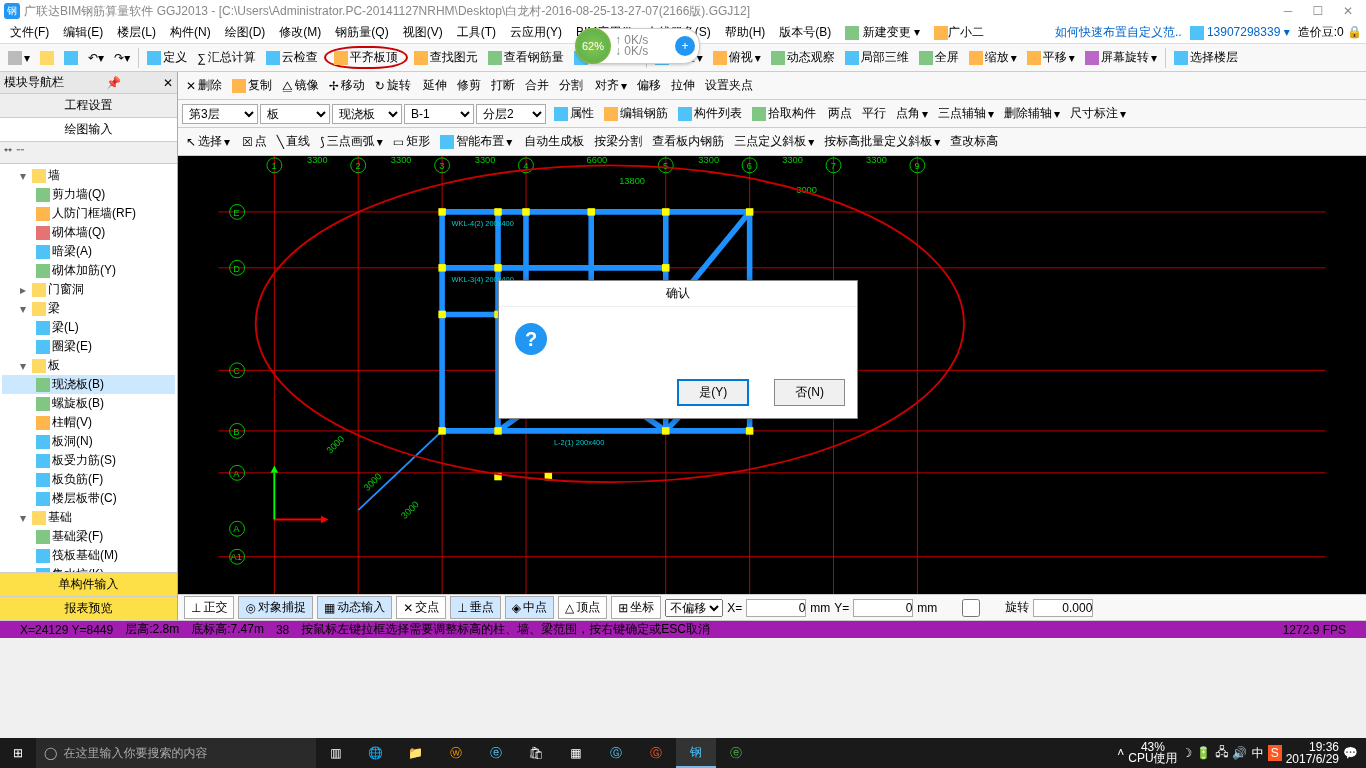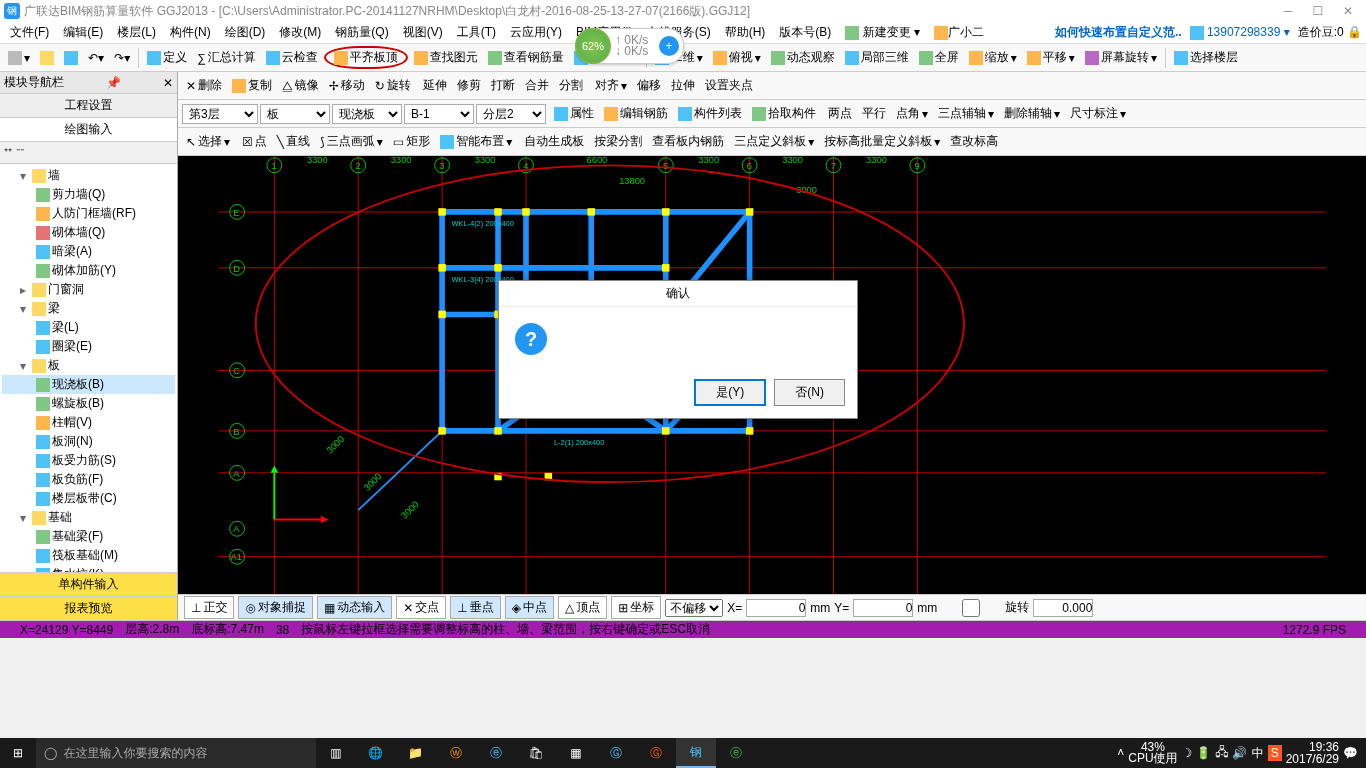--- a/index.html
+++ b/index.html
@@ -6,21 +6,21 @@
 body { background: #f0f0f0; width: 1366px; height: 768px; overflow: hidden; position: relative; }
 
 .titlebar { height: 22px; background: #fff; display: flex; align-items: center; padding: 0 4px; color: #888; }
 .titlebar .ico { width: 16px; height: 16px; background: #2196f3; border-radius: 3px; margin-right: 4px; display: inline-flex; align-items: center; justify-content: center; color: #fff; font-size: 10px; }
 .titlebar .wbtns { margin-left: auto; display: flex; gap: 2px; }
 .titlebar .wbtn { width: 28px; height: 18px; display: flex; align-items: center; justify-content: center; color: #888; }
 
 .menubar { height: 22px; background: #fff; border-bottom: 1px solid #ddd; display: flex; align-items: center; padding: 0 4px; gap: 2px; }
 .menubar .mitem { padding: 2px 6px; white-space: nowrap; }
 .menubar .right { margin-left: auto; display: flex; align-items: center; gap: 8px; }
-.menubar .link { color: #0066cc; font-weight: bold; }
+.menubar .link { color: #0066cc; }
 .menubar .user { color: #0066cc; }
 
 .toolbar { height: 28px; background: #f8f8f8; border-bottom: 1px solid #ccc; display: flex; align-items: center; padding: 0 4px; gap: 2px; }
 .toolbar .tbtn { padding: 2px 4px; display: inline-flex; align-items: center; gap: 2px; }
 .toolbar .sep { width: 1px; height: 20px; background: #ccc; margin: 0 2px; }
 .toolbar .highlighted { border: 2px solid #cc0000; border-radius: 50% / 60%; padding: 1px 8px; }
 .main-inner { display: flex; height: 548px; }
 
 .navpanel { width: 178px; background: #f0f0f0; border-right: 1px solid #aaa; display: flex; flex-direction: column; }
 .navhead { background: #e8e8e8; padding: 2px 4px; display: flex; align-items: center; border-bottom: 1px solid #ccc; }
@@ -59,25 +59,25 @@
 
 .bottombar { height: 26px; background: #f8f8f8; border-top: 1px solid #ccc; display: flex; align-items: center; padding: 0 6px; gap: 4px; }
 .bottombar .bbtn { padding: 2px 6px; border: 1px solid #aaa; background: #fff; display: inline-flex; align-items: center; gap: 2px; }
 .bottombar .bbtn.active { background: #d0e8ff; }
 .bottombar input { width: 60px; height: 18px; text-align: right; border: 1px solid #aaa; }
 
 .dialog { position: absolute; left: 498px; top: 280px; width: 360px; background: #fff; border: 1px solid #888; box-shadow: 2px 2px 8px rgba(0,0,0,0.3); z-index: 100; }
 .dialog .dtitle { padding: 4px 8px; background: #fff; border-bottom: 1px solid #eee; text-align: center; }
 .dialog .dbody { padding: 16px; display: flex; align-items: center; gap: 12px; }
 .dialog .dicon { width: 32px; height: 32px; border-radius: 50%; background: #2196f3; color: #fff; display: flex; align-items: center; justify-content: center; font-size: 20px; font-weight: bold; }
-.dialog .dbtns { padding: 8px 12px 12px; display: flex; justify-content: flex-end; gap: 8px; }
+.dialog .dbtns { padding: 8px 12px 12px; display: flex; justify-content: flex-end; gap: 25px; }
 .dialog .dbtn { padding: 3px 20px; border: 1px solid #888; background: #f0f0f0; }
 .dialog .dbtn.primary { border: 2px solid #0078d7; }
 
-.floatwidget { position: absolute; left: 576px; top: 28px; width: 108px; height: 36px; background: #fff; border: 1px solid #ccc; border-radius: 16px; display: flex; align-items: center; z-index: 90; box-shadow: 0 1px 3px rgba(0,0,0,0.2); }
+.floatwidget { position: absolute; left: 576px; top: 28px; width: 124px; height: 36px; background: #fff; border: 1px solid #ccc; border-radius: 16px; display: flex; align-items: center; z-index: 90; box-shadow: 0 1px 3px rgba(0,0,0,0.2); }
 .floatwidget .pct { width: 36px; height: 36px; border-radius: 50%; background: radial-gradient(circle,#8bc34a,#4caf50); color: #fff; display: flex; align-items: center; justify-content: center; font-size: 11px; margin-left: -2px; border: 2px solid #7cb342; }
 .floatwidget .speeds { flex: 1; font-size: 9px; color: #888; padding: 0 4px; line-height: 11px; }
 .floatwidget .plus { width: 20px; height: 20px; border-radius: 50%; background: #2196f3; color: #fff; display: flex; align-items: center; justify-content: center; margin-right: 4px; }
 
 .taskbar { position: absolute; bottom: 0; left: 0; right: 0; height: 30px; background: #1a1a1a; display: flex; align-items: center; color: #fff; }
 .taskbar .start { width: 36px; height: 30px; display: flex; align-items: center; justify-content: center; }
 .taskbar .search { display: flex; align-items: center; background: #2a2a2a; height: 30px; padding: 0 8px; width: 280px; color: #aaa; gap: 6px; }
 .taskbar .ticons { display: flex; }
 .taskbar .ticon { width: 40px; height: 30px; display: flex; align-items: center; justify-content: center; }
 .taskbar .ticon.active { background: #333; border-bottom: 2px solid #76b9ed; }

